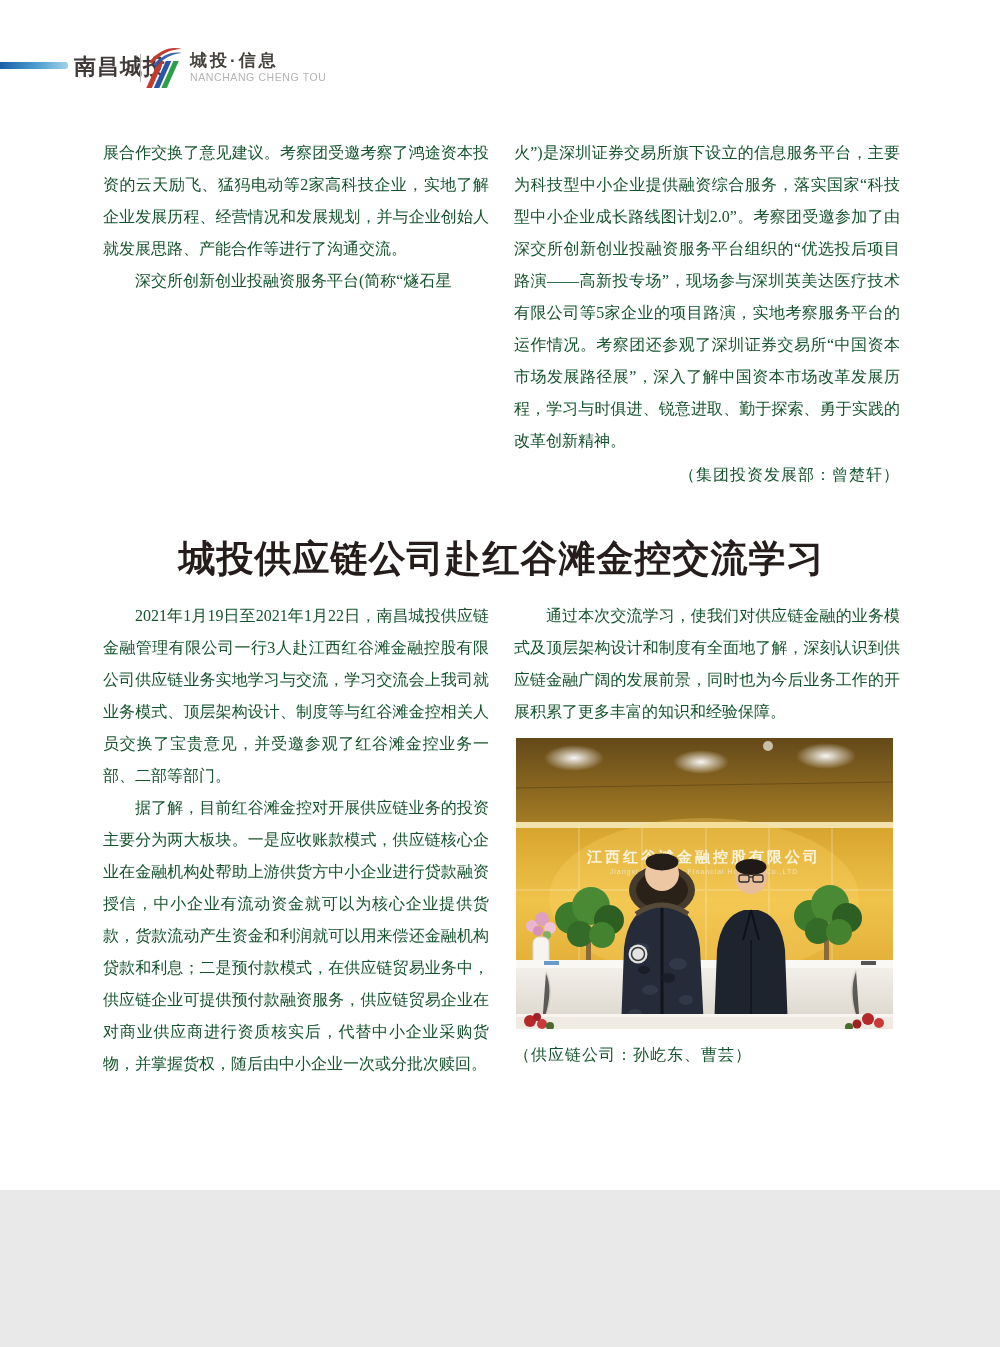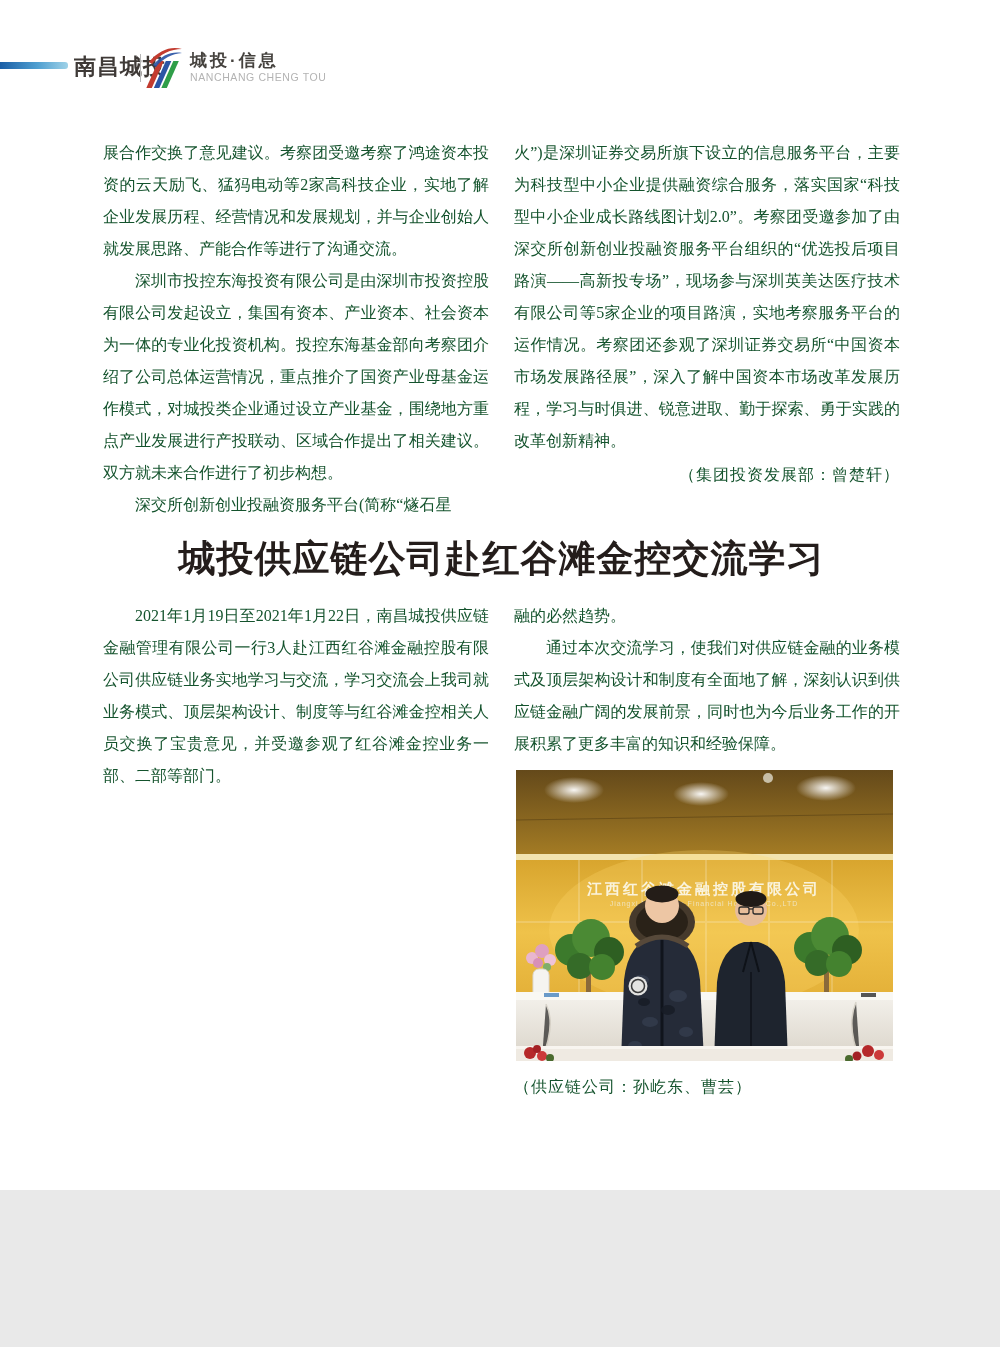--- a/index.html
+++ b/index.html
@@ -63,36 +63,35 @@
       </g>
       <path d="M3 16 C 13 4, 25 0, 36 3 C 25 3, 14 8, 6 18 Z" fill="#c23b2f"></path>
       <path d="M7 19 C 16 9, 26 5, 36 7 C 26 8, 17 12, 10 21 Z" fill="#2b55a5" opacity="0.92"></path>
     </svg>
   </div>
   <div class="masthead-title">城投·信息</div>
   <div class="masthead-sub">NANCHANG CHENG TOU</div>
 
   <div class="col" style="left:103px; top:137px;">
     <p>展合作交换了意见建议。考察团受邀考察了鸿途资本投资的云天励飞、猛犸电动等2家高科技企业，实地了解企业发展历程、经营情况和发展规划，并与企业创始人就发展思路、产能合作等进行了沟通交流。</p>
-    <p class="ind">深圳市投控东海投资有限公司是由深圳市投资控股有限公司发起设立，集国有资本、产业资本、社会资本为一体的专业化投资机构。投控东海基金部向考察团介绍了公司总体运营情况，重点推介了国资产业母基金运作模式，对城投类企业通过设立产业基金，围绕地方重点产业发展进行产投联动、区域合作提出了相关建议。双方就未来合作进行了初步构想。</p>
     <p class="ind">深交所创新创业投融资服务平台(简称“燧石星</p>
   </div>
   <div class="col" style="left:514px; top:137px;">
     <p>火”)是深圳证券交易所旗下设立的信息服务平台，主要为科技型中小企业提供融资综合服务，落实国家“科技型中小企业成长路线图计划2.0”。考察团受邀参加了由深交所创新创业投融资服务平台组织的“优选投后项目路演——高新投专场”，现场参与深圳英美达医疗技术有限公司等5家企业的项目路演，实地考察服务平台的运作情况。考察团还参观了深圳证券交易所“中国资本市场发展路径展”，深入了解中国资本市场改革发展历程，学习与时俱进、锐意进取、勤于探索、勇于实践的改革创新精神。</p>
     <p class="byline">（集团投资发展部：曾楚轩）</p>
   </div>
 
   <div class="headline">城投供应链公司赴红谷滩金控交流学习</div>
 
   <div class="col" style="left:103px; top:600px;">
     <p class="ind">2021年1月19日至2021年1月22日，南昌城投供应链金融管理有限公司一行3人赴江西红谷滩金融控股有限公司供应链业务实地学习与交流，学习交流会上我司就业务模式、顶层架构设计、制度等与红谷滩金控相关人员交换了宝贵意见，并受邀参观了红谷滩金控业务一部、二部等部门。</p>
+    <p class="ind">据了解，目前红谷滩金控对开展供应链业务的投资主要分为两大板块。一是应收账款模式，供应链核心企业在金融机构处帮助上游供货方中小企业进行贷款融资授信，中小企业有流动资金就可以为核心企业提供货款，货款流动产生资金和利润就可以用来偿还金融机构贷款和利息；二是预付款模式，在供应链贸易业务中，供应链企业可提供预付款融资服务，供应链贸易企业在对商业供应商进行资质核实后，代替中小企业采购货物，并掌握货权，随后由中小企业一次或分批次赎回。</p>
   </div>
 
   <div class="col" style="left:514px; top:600px;">
-    <p>融的必然趋势。</p>
     <p class="ind">通过本次交流学习，使我们对供应链金融的业务模式及顶层架构设计和制度有全面地了解，深刻认识到供应链金融广阔的发展前景，同时也为今后业务工作的开展积累了更多丰富的知识和经验保障。</p>
 
     <div class="photo">
       <svg viewBox="0 0 377 291" width="377" height="291">
         <defs>
           <linearGradient id="ceilG" x1="0" y1="0" x2="0" y2="1">
             <stop offset="0" stop-color="#64491a"></stop>
               <stop offset="1" stop-color="#a37b24"></stop>
           </linearGradient>
           <linearGradient id="wallG" x1="0" y1="0" x2="0" y2="1">

